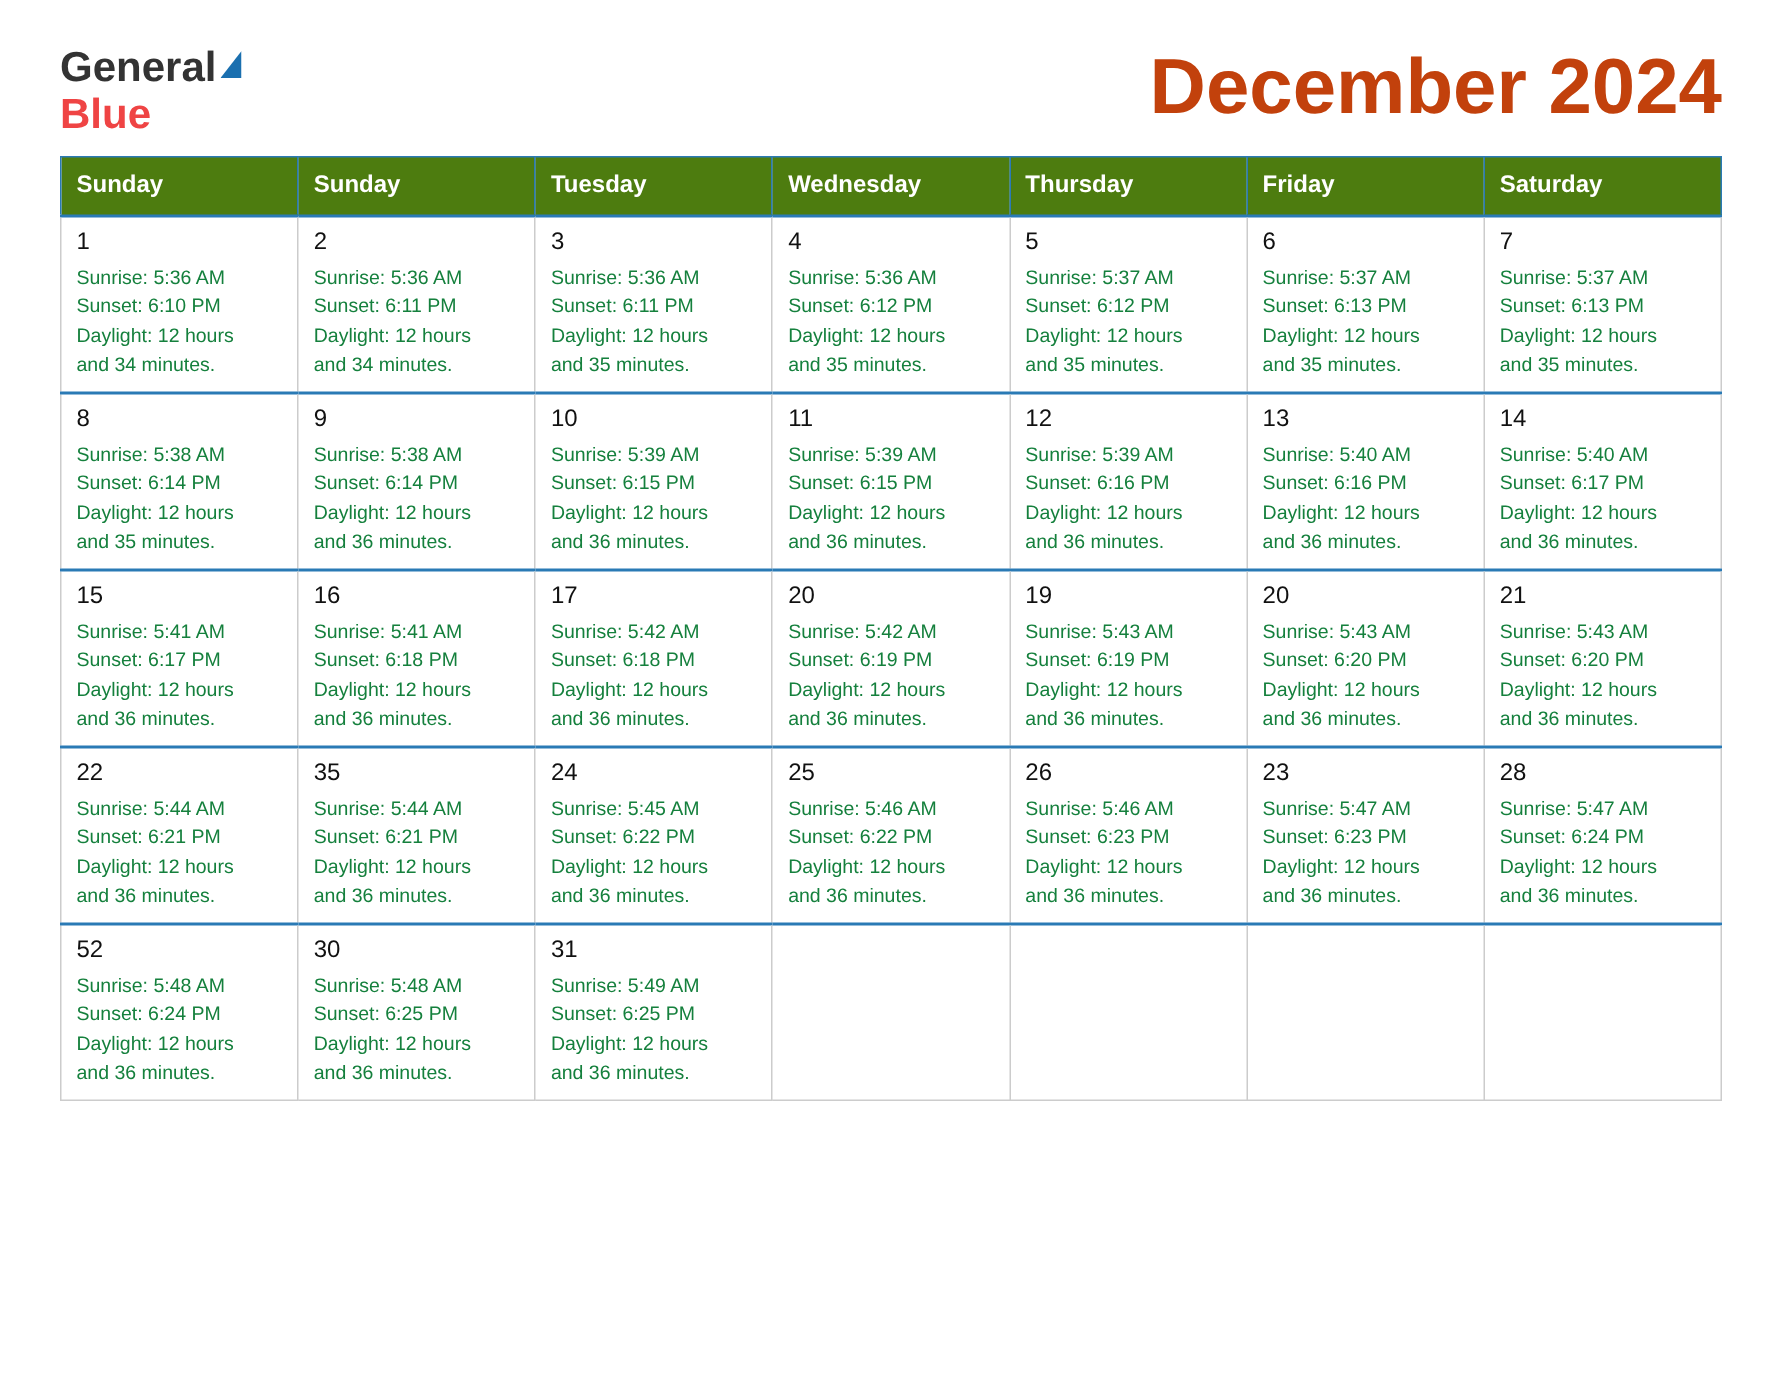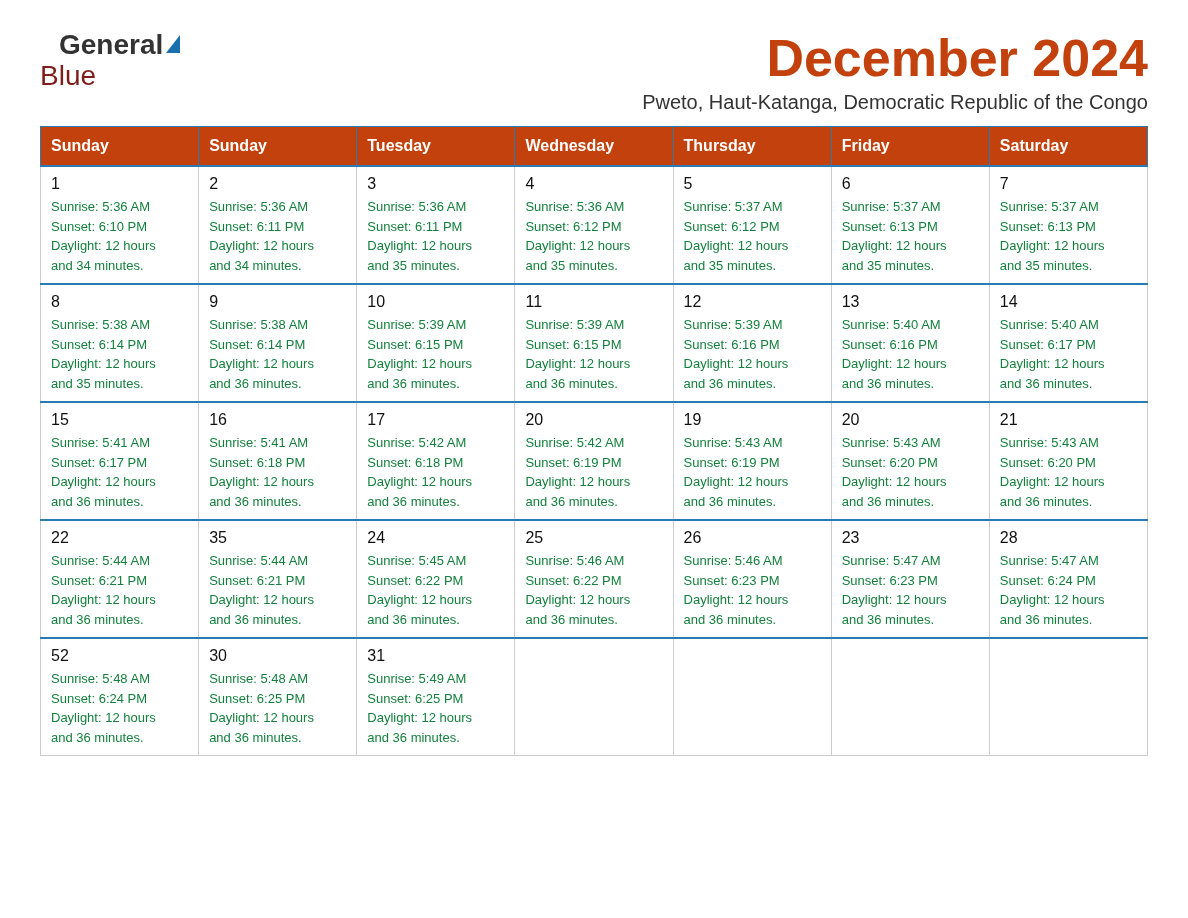--- a/index.html
+++ b/index.html
@@ -34,21 +34,21 @@
       font-size: 20px;
       color: #333;
       margin-top: 4px;
     }
     .calendar-table {
       width: 100%;
       border-collapse: collapse;
       margin-top: 12px;
     }
     .calendar-table th {
-      background-color: #c2410c;
+      background-color: #4d7c0f;
       color: #ffffff;
       font-size: 16px;
       font-weight: bold;
       padding: 10px 10px;
       text-align: left;
       border: 1px solid #2a7ab5;
     }
     .calendar-table td {
       vertical-align: top;
       border: 1px solid #ccc;
@@ -95,36 +95,35 @@
     }
   </style>
 </head>
 <body>
 
 <div class="header-row">
   <div class="logo">
     <div class="logo-wrapper">
       <div class="logo-block">
         <div class="logo-line1">
-          <span style="font-size:28px;font-weight:bold;color:#333;margin-left:19px;">General</span>
+          <span style="font-size:28px;font-weight:bold;color:#333;">General</span>
           <span style="display:inline-block;margin-left:3px;vertical-align:middle;">
             <svg width="14" height="18" viewBox="0 0 14 18">
                 <polygon points="0,18 14,18 14,0" fill="#1a6faf"></polygon>
               </svg>
           </span>
         </div>
         <div>
-          <span style="font-size:28px;font-weight:normal;color:#7f1d1d;">Blue</span>
+          <span style="font-size:28px;font-weight:bold;color:#ef4444;">Blue</span>
         </div>
       </div>
     </div>
   </div>
   <div class="title-area">
     <div class="month-title">December 2024</div>
-    <div class="location-title">Pweto, Haut-Katanga, Democratic Republic of the Congo</div>
   </div>
 </div>
 
 <table class="calendar-table">
   <thead>
     <tr id="weekday-header-row">
         <th>Sunday</th>
         <th>Sunday</th>
         <th>Tuesday</th>
         <th>Wednesday</th>

